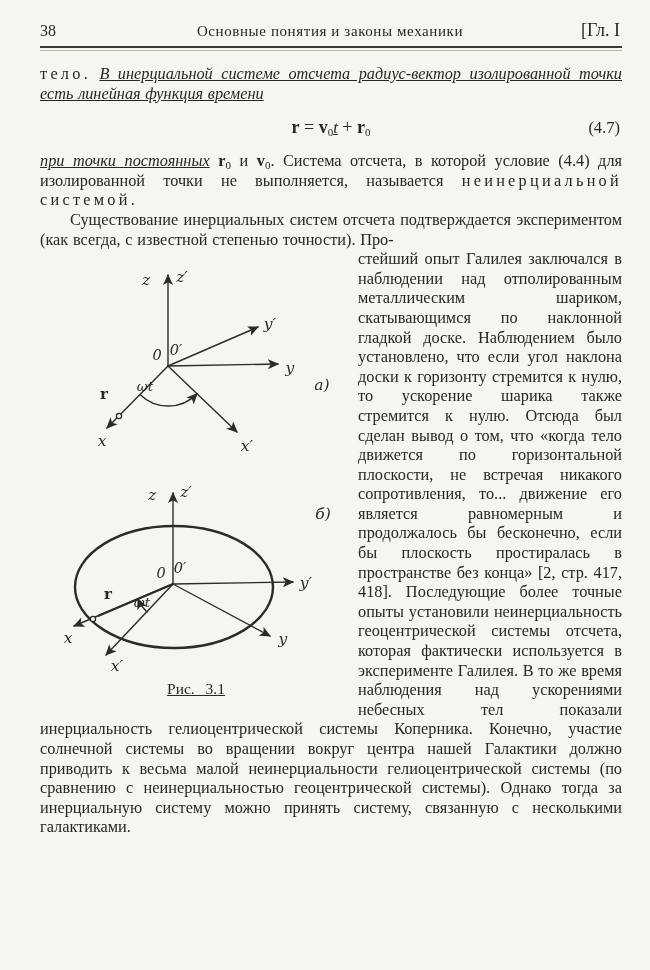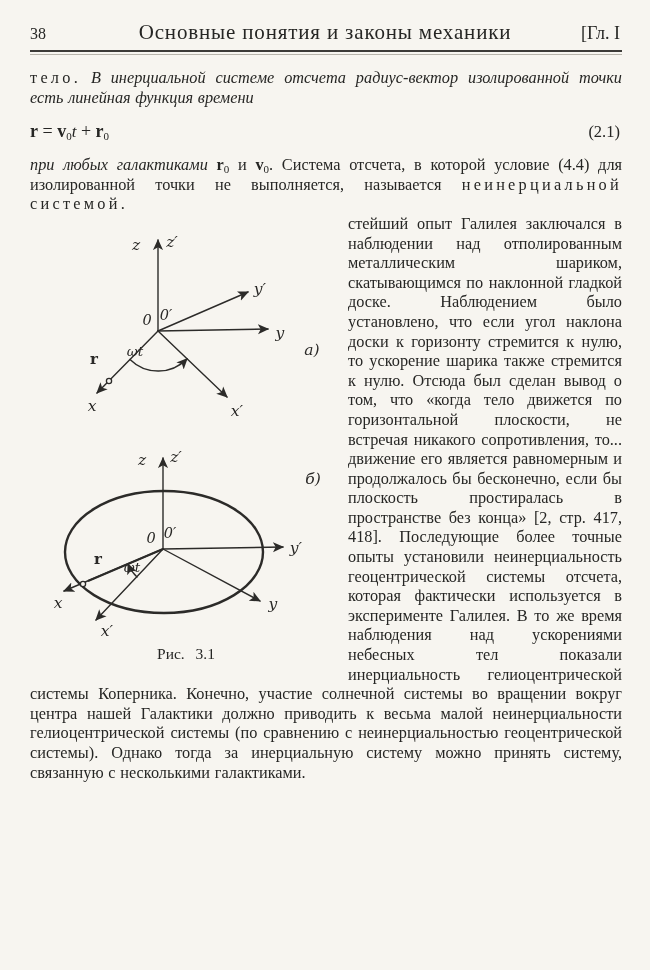--- a/index.html
+++ b/index.html
@@ -1,43 +1,43 @@
 <!DOCTYPE html>
 <html lang="ru"><head>
 <meta charset="utf-8">
 <style>
   html,body{margin:0;padding:0;}
   body{width:650px;height:970px;background:#e9e7e2;}
   .page{
     width:650px;height:970px;box-sizing:border-box;
     background:#f7f5f0;color:#262624;
     font-family:"Liberation Serif","DejaVu Serif",serif;
-    padding:20px 28px 0 30px;
+    padding:20px 28px 0 40px;
     overflow:hidden;
   }
   
   .hdr{display:flex;align-items:baseline;font-size:15.5px;padding:0 2px 5px 0;}
   .hdr-num{width:70px;text-align:left;font-size:16px;}
-  .hdr-ttl{flex:1;text-align:center;letter-spacing:.04em;font-size:21px;}
+  .hdr-ttl{flex:1;text-align:center;letter-spacing:.04em;font-size:15px;}
   .hdr-chp{width:70px;text-align:right;font-size:18px;}
   .rule{height:2px;border-top:2px solid #3c3b38;border-bottom:1px solid #b8b5ac;margin-bottom:13px;}
   
   .para{font-size:16.3px;line-height:19.6px;text-align:justify;word-spacing:.04em;}
   .pind{text-indent:30px;}
-  .it{font-style:italic;}
+  .it{font-style:italic;text-decoration:underline;}
   .sp{letter-spacing:.2em;}
   .vec{font-weight:bold;font-style:normal;}
   .sb{font-size:11px;line-height:0;vertical-align:-3px;}
   
-  .eq{position:relative;margin:12px 0 11px 0;font-size:18px;line-height:24px;}
+  .eq{position:relative;text-align:center;margin:12px 0 11px 0;font-size:18px;line-height:24px;}
   .eq-num{position:absolute;right:2px;top:1px;font-size:16.5px;}
   .eq .it{font-size:17px;}
   
   .figfloat{float:left;width:312px;margin:0 6px 14px 0;text-indent:0;}
-  .figcap{text-align:center;font-size:15.5px;margin-top:1px;word-spacing:.45em;}
+  .figcap{text-align:center;font-size:15.5px;margin-top:1px;word-spacing:.45em;text-decoration:underline;}
   svg{display:block;}
   svg text{font-family:"DejaVu Serif","Liberation Serif",serif;font-style:italic;font-size:16px;fill:#2a2927;}
   svg text.tb{font-style:normal;font-weight:bold;font-size:15px;}
   svg text.tw{font-size:13.5px;}
   svg text.tz{font-size:14.5px;}
   svg text.tg{font-size:15.5px;}
   .lines{stroke:#2c2b29;stroke-width:1.4;fill:none;stroke-linecap:round;}
 </style>
 </head>
 <body>
@@ -48,25 +48,26 @@
     <span class="hdr-num">38</span>
     <span class="hdr-ttl">Основные понятия и законы механики</span>
     <span class="hdr-chp">[Гл. I</span>
   </div>
   <div class="rule"></div>
 
   <div class="para"><span class="sp">тело.</span> <span class="it">В инерциальной системе отсчета радиус-вектор изолированной точки есть линейная функция времени</span></div>
 
   <div class="eq">
     <span><span class="vec">r</span> <span>=</span> <span class="vec">v</span><sub class="sb">0</sub><span class="it">t</span> <span>+</span> <span class="vec">r</span><sub class="sb">0</sub></span>
-    <span class="eq-num">(2.1)</span>
+    <span class="eq-num">(4.7)</span>
   </div>
 
-  <div class="para"><span class="it">при любых галактиками</span> <span class="vec">r</span><sub class="sb">0</sub> <span>и</span> <span class="vec">v</span><sub class="sb">0</sub><span>. Система отсчета, в которой условие (4.4) для изолированной точки не выполняется,  называется</span> <span class="sp">неинерциальной системой.</span></div>
+  <div class="para"><span class="it">при точки постоянных</span> <span class="vec">r</span><sub class="sb">0</sub> <span>и</span> <span class="vec">v</span><sub class="sb">0</sub><span>. Система отсчета, в которой условие (4.4) для изолированной точки не выполняется,  называется</span> <span class="sp">неинерциальной системой.</span></div>
 
+  <div class="para pind">Существование инерциальных систем отсчета подтверждается экспериментом (как всегда, с известной степенью точности). Про-</div>
 
   <div class="para">
     <span class="figfloat">
 
       <svg width="310" height="224" viewBox="0 0 310 224">
         <defs>
           <marker id="ahA" markerWidth="9" markerHeight="9" refX="7.2" refY="4" orient="auto">
             <path d="M0,0.4 L8,4 L0,7.6 L2,4 z" fill="#2c2b29"></path>
           </marker>
         </defs>

